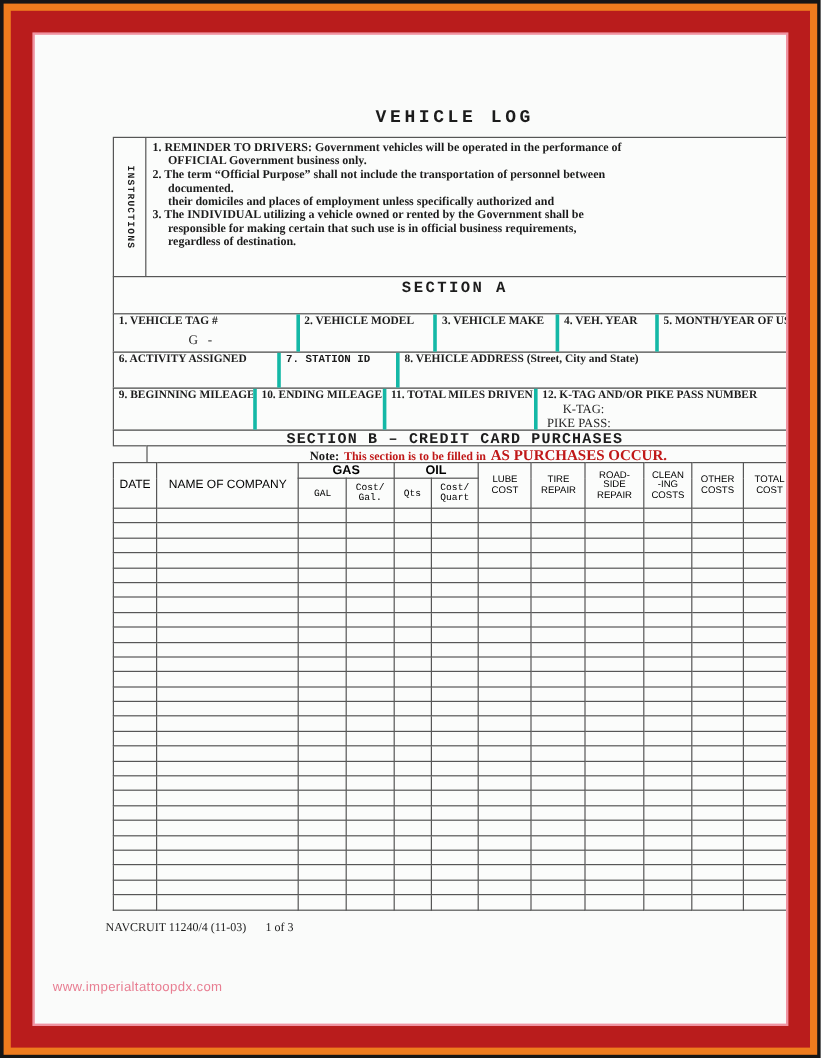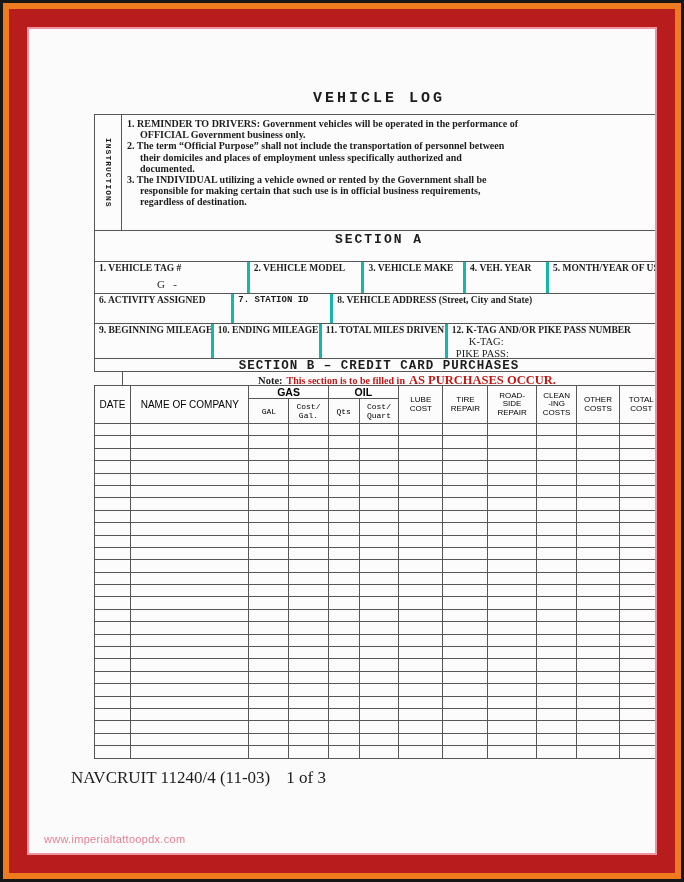--- a/index.html
+++ b/index.html
@@ -80,25 +80,25 @@
     border-collapse: collapse; table-layout: fixed; background: #fbfcfb;
   }
   .purchases th, .purchases td { border: 1px solid #565656; padding: 0; }
   .purchases thead th { font-weight: normal; text-align: center; vertical-align: middle; }
   .h-sans-lg { font-family: "Liberation Sans", sans-serif; font-size: 10px; }
   .h-sans { font-family: "Liberation Sans", sans-serif; font-size: 8px; line-height: 8.6px; white-space: pre-line; }
   .h-group { font-family: "Liberation Sans", sans-serif; font-weight: bold !important; font-size: 10.5px; height: 12px; }
   .h-mono { font-family: "Liberation Mono", monospace; font-size: 8px; line-height: 9px; white-space: pre-line; height: 25px; }
   .purchases tbody td { height: 12.4px; }
 
-  .footer { margin: 9px 0 0 42px; font-size: 17px; color: #1c1c1c; }
+  .footer { margin: 9px 0 0 59px; font-size: 10px; color: #1c1c1c; }
   .footer .page-ind { margin-left: 16px; }
 
   .watermark {
-    position: absolute; left: 15px; bottom: 8px;
+    position: absolute; left: 15px; bottom: 24px;
     font-family: "Liberation Sans", sans-serif; font-size: 11px;
     color: #e87e92; letter-spacing: 0.3px;
   }
 </style>
 </head>
 <body>
 
 <div class="frame-black">
  <div class="frame-orange">
   <div class="frame-maroon">
@@ -110,22 +110,22 @@
       <div class="form">
 
         <div class="box instructions-box">
           <div class="instr-side">
             <span class="vert">INSTRUCTIONS</span>
           </div>
           <div class="instr-body">
             <div class="instr-line">1. REMINDER TO DRIVERS:  Government vehicles will be operated in the performance of</div>
             <div class="instr-line indent">OFFICIAL Government business only.</div>
             <div class="instr-line">2. The term “Official Purpose” shall not include the transportation of personnel between</div>
+            <div class="instr-line indent">documented.</div>
             <div class="instr-line indent">their domiciles and places of employment unless specifically authorized and</div>
-            <div class="instr-line indent">documented.</div>
             <div class="instr-line">3. The INDIVIDUAL utilizing a vehicle owned or rented by the Government shall be</div>
             <div class="instr-line indent">responsible for making certain that such use is in official business requirements,</div>
             <div class="instr-line indent">regardless of destination.</div>
           </div>
         </div>
 
         <div class="box secA-header">
           <div class="secA-title">SECTION A</div>
         </div>
 

